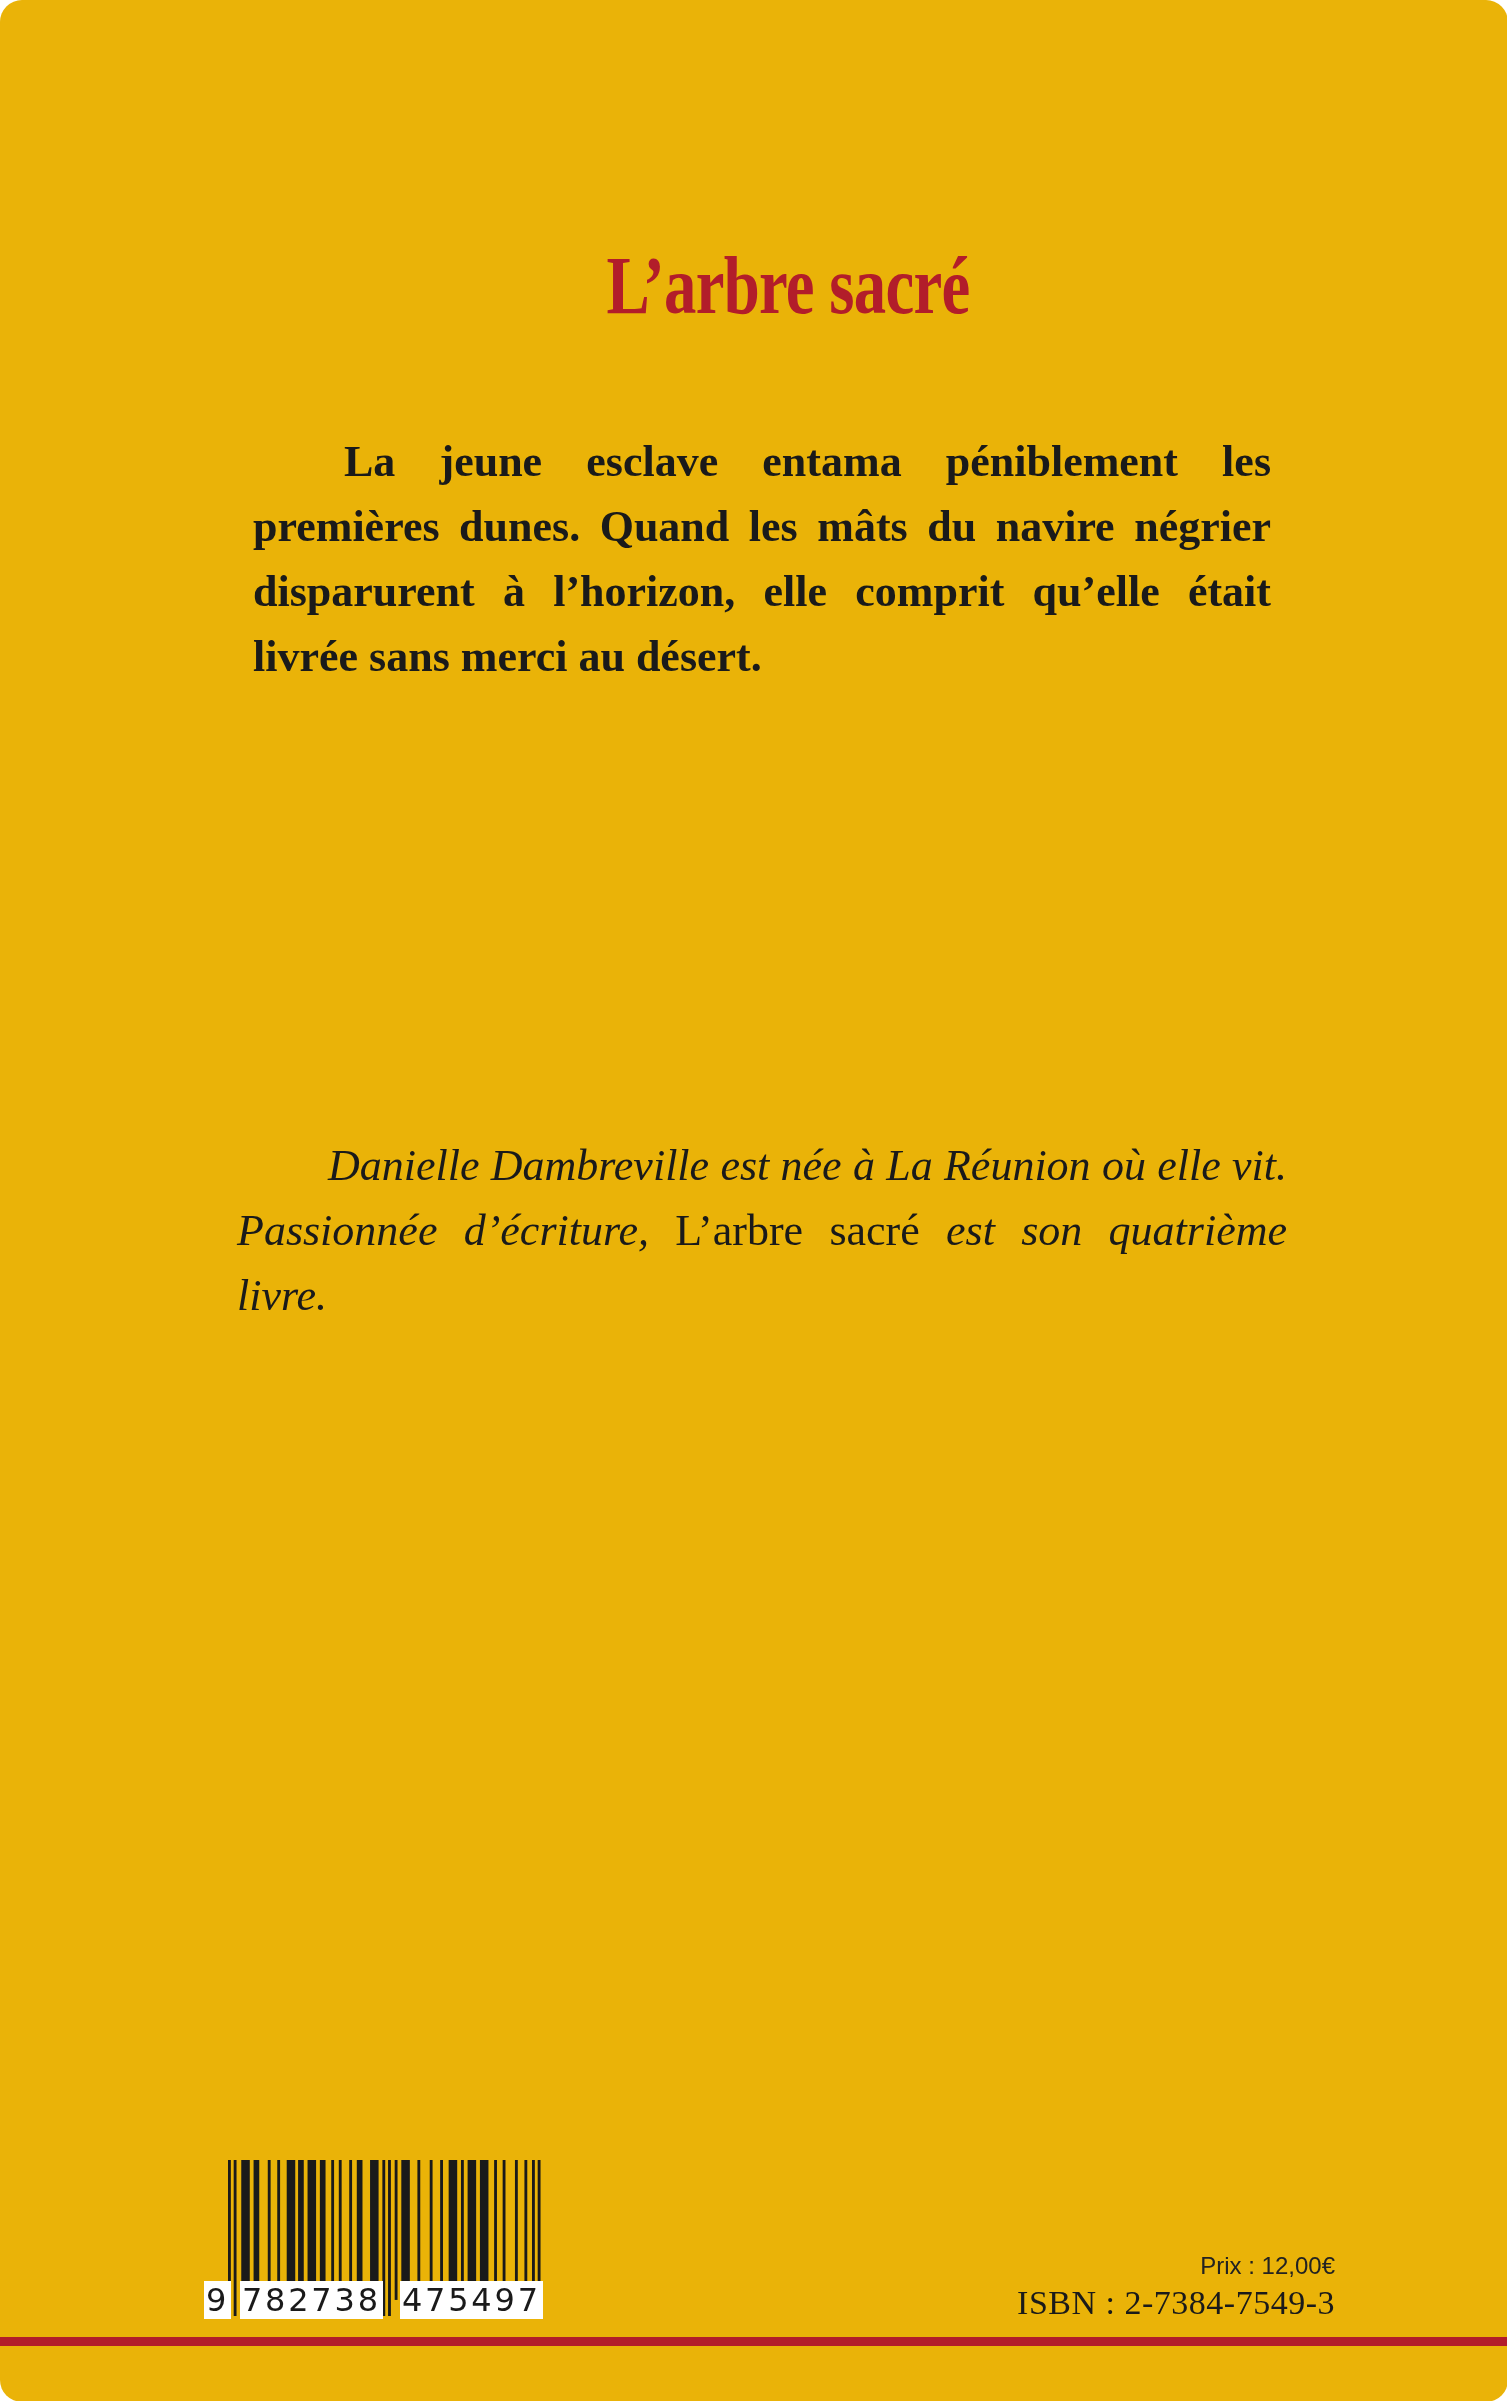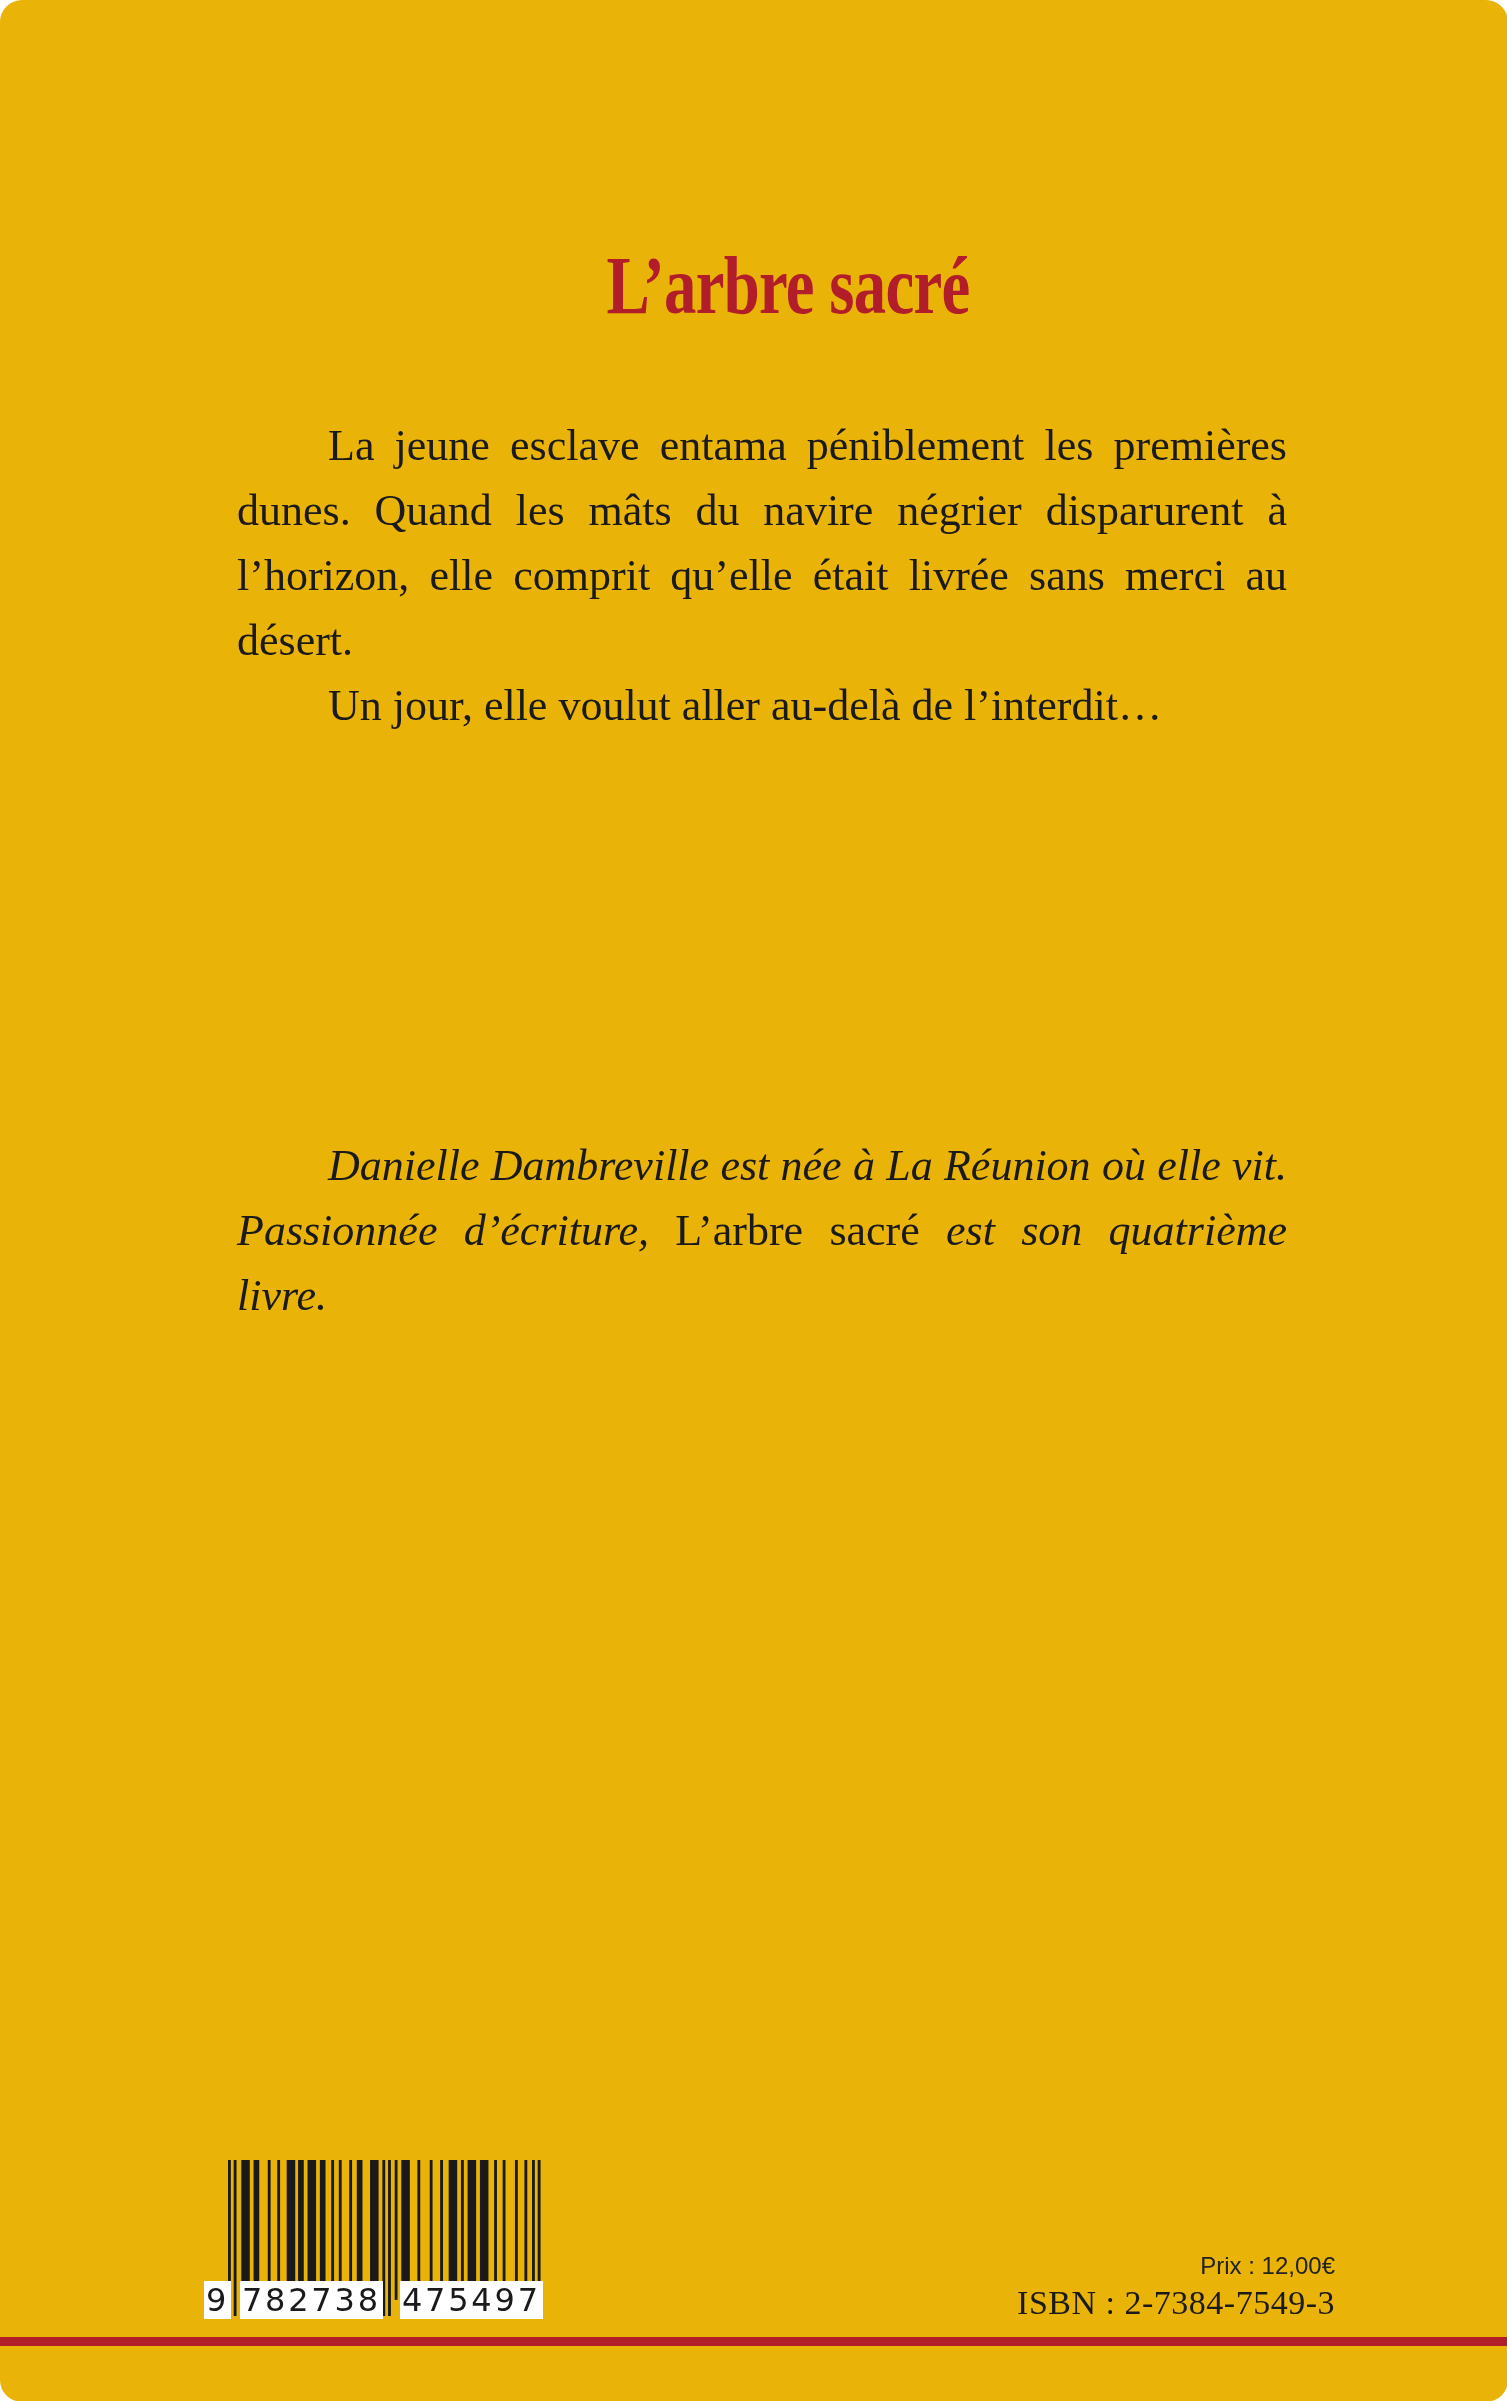--- a/index.html
+++ b/index.html
@@ -43,23 +43,24 @@
       width: 1050px;
       font-size: 44px;
       line-height: 65px;
       text-align: justify;
       text-align-last: left;
     }
     .blurb {
       top: 413px;
     }
     .blurb p {
-      margin: 0;
+      margin: 16px;
       text-indent: 91px;
       text-align: justify;
+      font-weight: bold;
     }
     .bio {
       top: 1133px;
     }
     .bio p {
       margin: 0;
       text-indent: 91px;
       font-style: italic;
       text-align: justify;
     }
@@ -130,21 +131,20 @@
   </style>
 </head>
 <body>
 
 <div class="cover">
 
   <h1 class="title" style="margin: 0px; color: rgb(178, 29, 42);">L’arbre sacré</h1>
 
   <div class="text-block blurb">
     <p>La jeune esclave entama péniblement les premières dunes. Quand les mâts du navire négrier disparurent à l’horizon, elle comprit qu’elle était livrée sans merci au désert.</p>
-    <p>Un jour, elle voulut aller au-delà de l’interdit…</p>
   </div>
 
   <div class="text-block bio">
     <p><span>Danielle Dambreville est née à La Réunion où elle vit. Passionnée d’écriture, </span><span class="upright">L’arbre sacré</span><span> est son quatrième livre.</span></p>
   </div>
 
   <div class="barcode">
     <svg class="barcode-bars" viewBox="0 0 340 165" preserveAspectRatio="none" xmlns="http://www.w3.org/2000/svg">
       <g fill="#1a1a1a">
 

